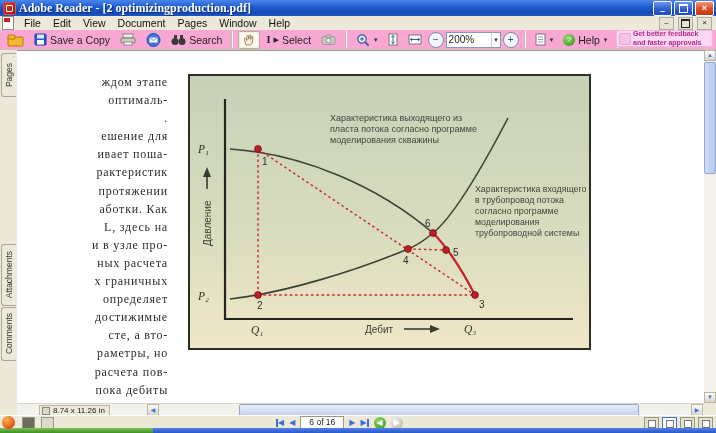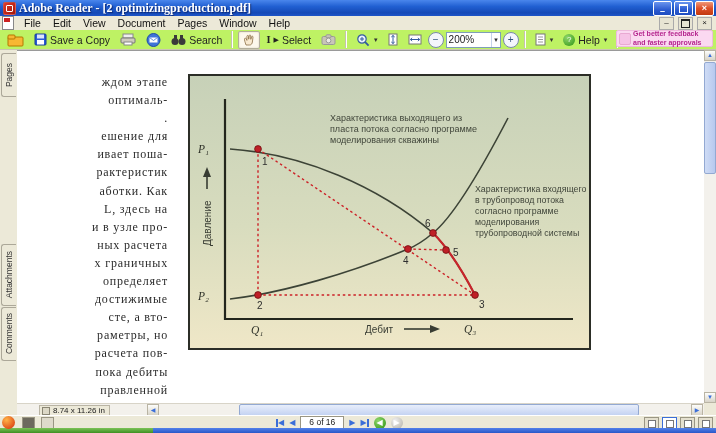--- a/index.html
+++ b/index.html
@@ -29,21 +29,21 @@
     display:flex;align-items:center;font-size:10.5px;color:#111;border-bottom:1px solid #e3dfcd;}
   .docicon{width:10px;height:12px;margin:0 4px 0 2px;background:#fff;border:1px solid #888;
     position:relative;flex:none;}
   .docicon::after{content:"";position:absolute;left:1px;top:1px;width:6px;height:4px;background:#c22;}
   .menu-item{padding:0 6px;height:14px;line-height:14px;}
   .mdi{margin-left:auto;display:flex;align-items:center;gap:4px;padding-right:4px;color:#444;}
   .mdi .g{width:13px;height:11px;border:1px solid #aaa;background:#e7e4d3;display:flex;
     align-items:center;justify-content:center;font-size:8px;line-height:1;color:#222;}
   .mdi .mbox{width:7px;height:6px;border:1px solid #222;border-top-width:2px;}
   
-  .toolbar{position:absolute;left:0;top:30px;width:716px;height:20px;background:#bef264;
+  .toolbar{position:absolute;left:0;top:30px;width:716px;height:20px;background:#f9a8d4;
     display:flex;align-items:center;gap:2px;padding:0 3px;box-sizing:border-box;
     border-bottom:1px solid #c9c5b2;font-size:10.5px;color:#222;}
   .tbtn{display:flex;align-items:center;gap:3px;padding:1px 3px;border:1px solid transparent;
     border-radius:2px;white-space:nowrap;}
   .tbtn.sel{background:#fdf8ec;border:1px solid #b2ad99;box-shadow:inset 0 0 2px #d8d2bc;}
   .sep{width:1px;height:17px;background:#c6c2ad;border-right:1px solid #fff;margin:0 3px;flex:none;}
   .drop{font-size:7px;color:#333;margin-left:1px;}
   .combo{background:#fff;border:1px solid #7f9db9;height:14px;display:flex;align-items:center;
     padding:0 2px;font-size:10px;gap:16px;}
   .combo .drop{border-left:1px solid #c6d3e8;padding-left:2px;height:100%;display:flex;align-items:center;}
@@ -290,20 +290,21 @@
 
     <div class="docpane">
 
       <div class="textcol">
         <div>ждом этапе</div>
         <div>оптималь-</div>
         <div>.</div>
         <div>ешение для</div>
         <div>ивает поша-</div>
         <div>рактеристик</div>
+        <div>протяжении</div>
         <div>аботки. Как</div>
         <div>L, здесь на</div>
         <div>и в узле про-</div>
         <div>ных расчета</div>
         <div>х граничных</div>
         <div>определяет</div>
         <div>достижимые</div>
         <div>сте, а вто-</div>
         <div>раметры, но</div>
         <div>расчета пов-</div>

